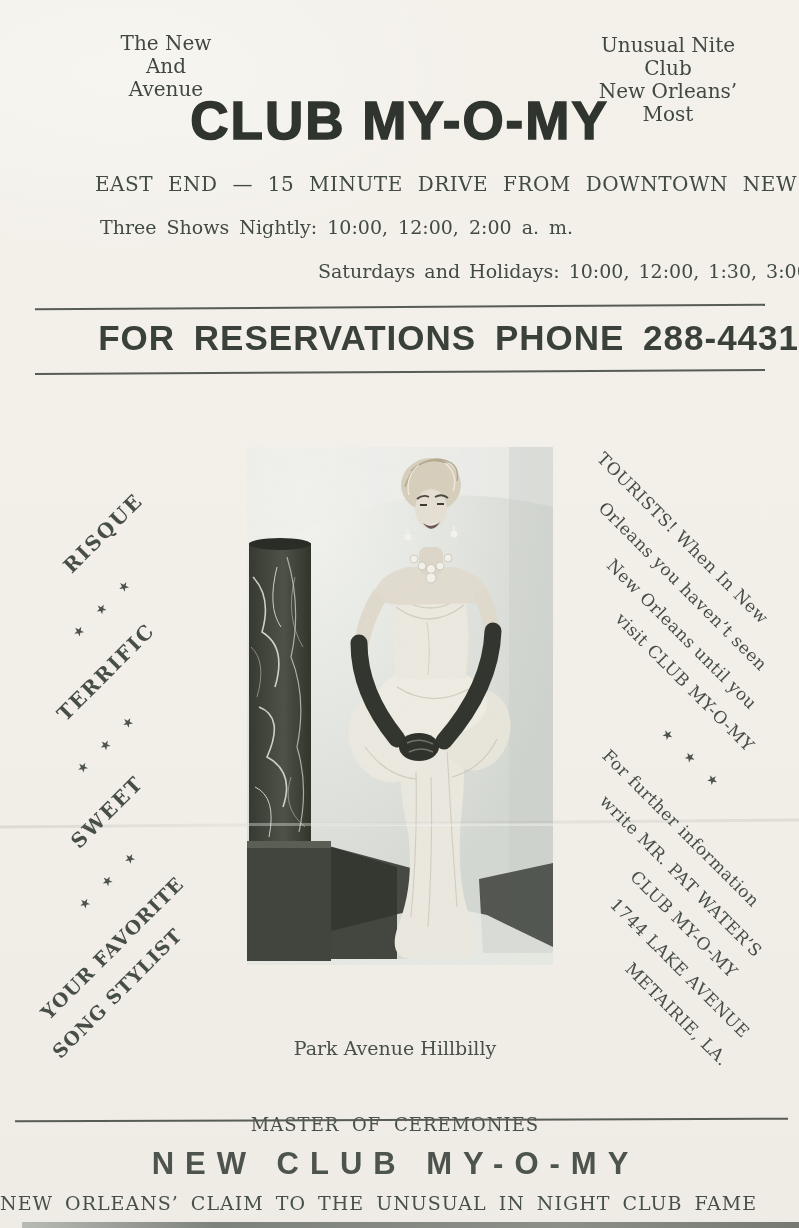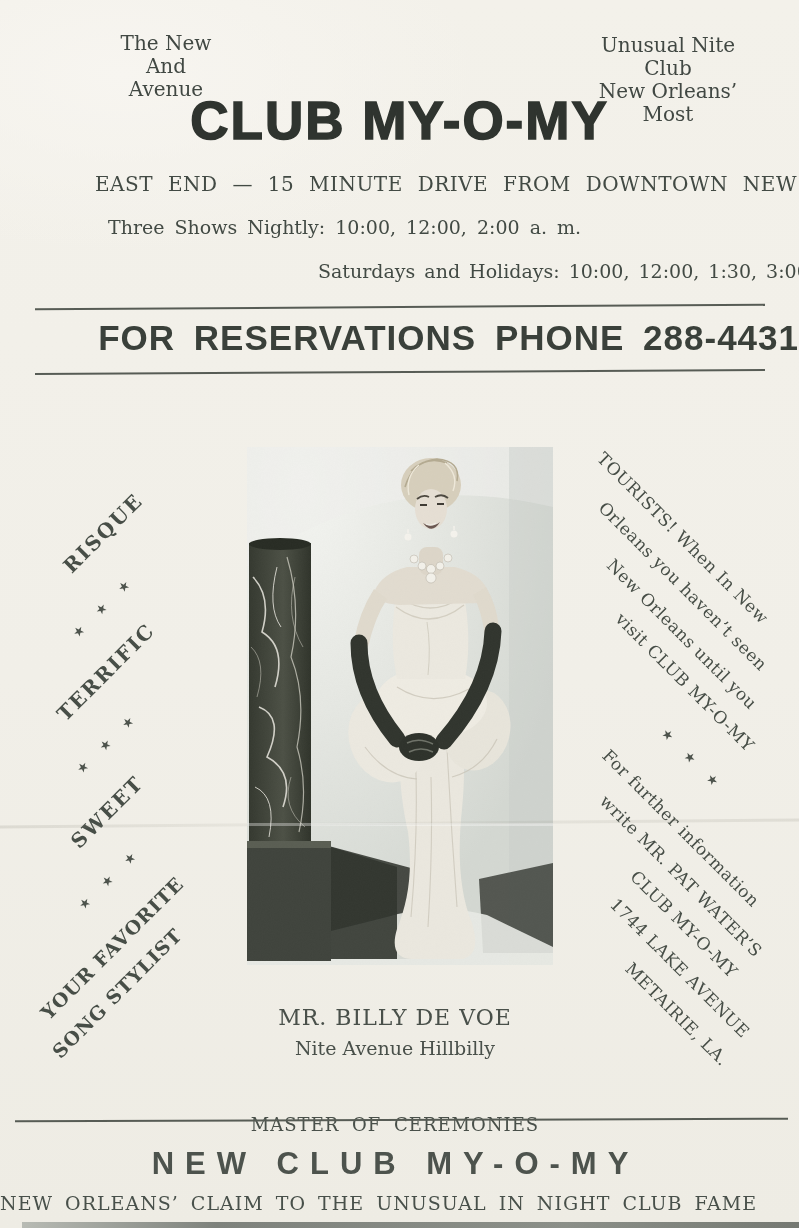--- a/index.html
+++ b/index.html
@@ -48,21 +48,21 @@
     <div>Avenue</div>
   </div>
   <div class="abs tagline serif" style="left:582px;top:34px;width:172px;">
     <div>Unusual Nite Club</div>
     <div>New Orleans’ Most</div>
   </div>
 
   <div class="abs main-title">CLUB MY-O-MY</div>
 
   <div class="abs body-line serif" style="left:95px;top:172px;font-size:20px;letter-spacing:.5px;word-spacing:8px;">EAST END — 15 MINUTE DRIVE FROM DOWNTOWN NEW ORLEANS</div>
-  <div class="abs body-line serif" style="left:100px;top:216px;word-spacing:4px;margin-left:8px;">Three Shows Nightly: 10:00, 12:00, 2:00 a. m.</div>
+  <div class="abs body-line serif" style="left:100px;top:216px;word-spacing:4px;">Three Shows Nightly: 10:00, 12:00, 2:00 a. m.</div>
   <div class="abs body-line serif" style="left:318px;top:260px;word-spacing:3px;">Saturdays and Holidays: 10:00, 12:00, 1:30, 3:00 a. m.</div>
 
   <div class="rule" style="left:35px;width:730px;top:306px;transform:rotate(-0.35deg);"></div>
   <div class="abs resv">FOR RESERVATIONS PHONE 288-4431</div>
   <div class="rule" style="left:35px;width:730px;top:371px;transform:rotate(-0.3deg);"></div>
 
   <div class="abs rotL rail-word serif" style="left:103px;top:533px;">RISQUE</div>
   <div class="abs rotL stars" style="left:104px;top:606px;">★ ★ ★</div>
   <div class="abs rotL rail-word serif" style="left:106px;top:672px;">TERRIFIC</div>
   <div class="abs rotL stars" style="left:108px;top:742px;">★ ★ ★</div>
@@ -174,22 +174,21 @@
             <circle cx="184" cy="131" r="5"></circle>
         </g>
       </g>
 
       <rect x="0" y="376" width="306" height="3" fill="#ffffff" opacity="0.35"></rect>
 
       <rect x="0" y="0" width="306" height="518" filter="url(#grain)" opacity="0.08"></rect>
     </svg>
   </div>
 
-  <div class="abs caption serif" style="top:1005px;font-size:22px;letter-spacing:1px;">MR. BILLY DE VOE</div>
-  <div class="abs caption serif" style="top:1037px;font-size:19px;">Nite Avenue Hillbilly</div>
+  <div class="abs caption serif" style="top:1037px;font-size:19px;">Park Avenue Hillbilly</div>
   <div class="abs caption serif" style="top:1114px;font-size:18px;letter-spacing:1px;word-spacing:6px;">MASTER OF CEREMONIES</div>
 
   <div class="rule" style="left:15px;width:773px;top:1119px;transform:rotate(-0.2deg);"></div>
   <div class="abs footer-title">NEW CLUB MY-O-MY</div>
   <div class="abs footer-sub serif">NEW ORLEANS’ CLAIM TO THE UNUSUAL IN NIGHT CLUB FAME</div>
 
   <div class="abs crease"></div>
   <div class="abs scan-bar"></div>
 </div>
 

